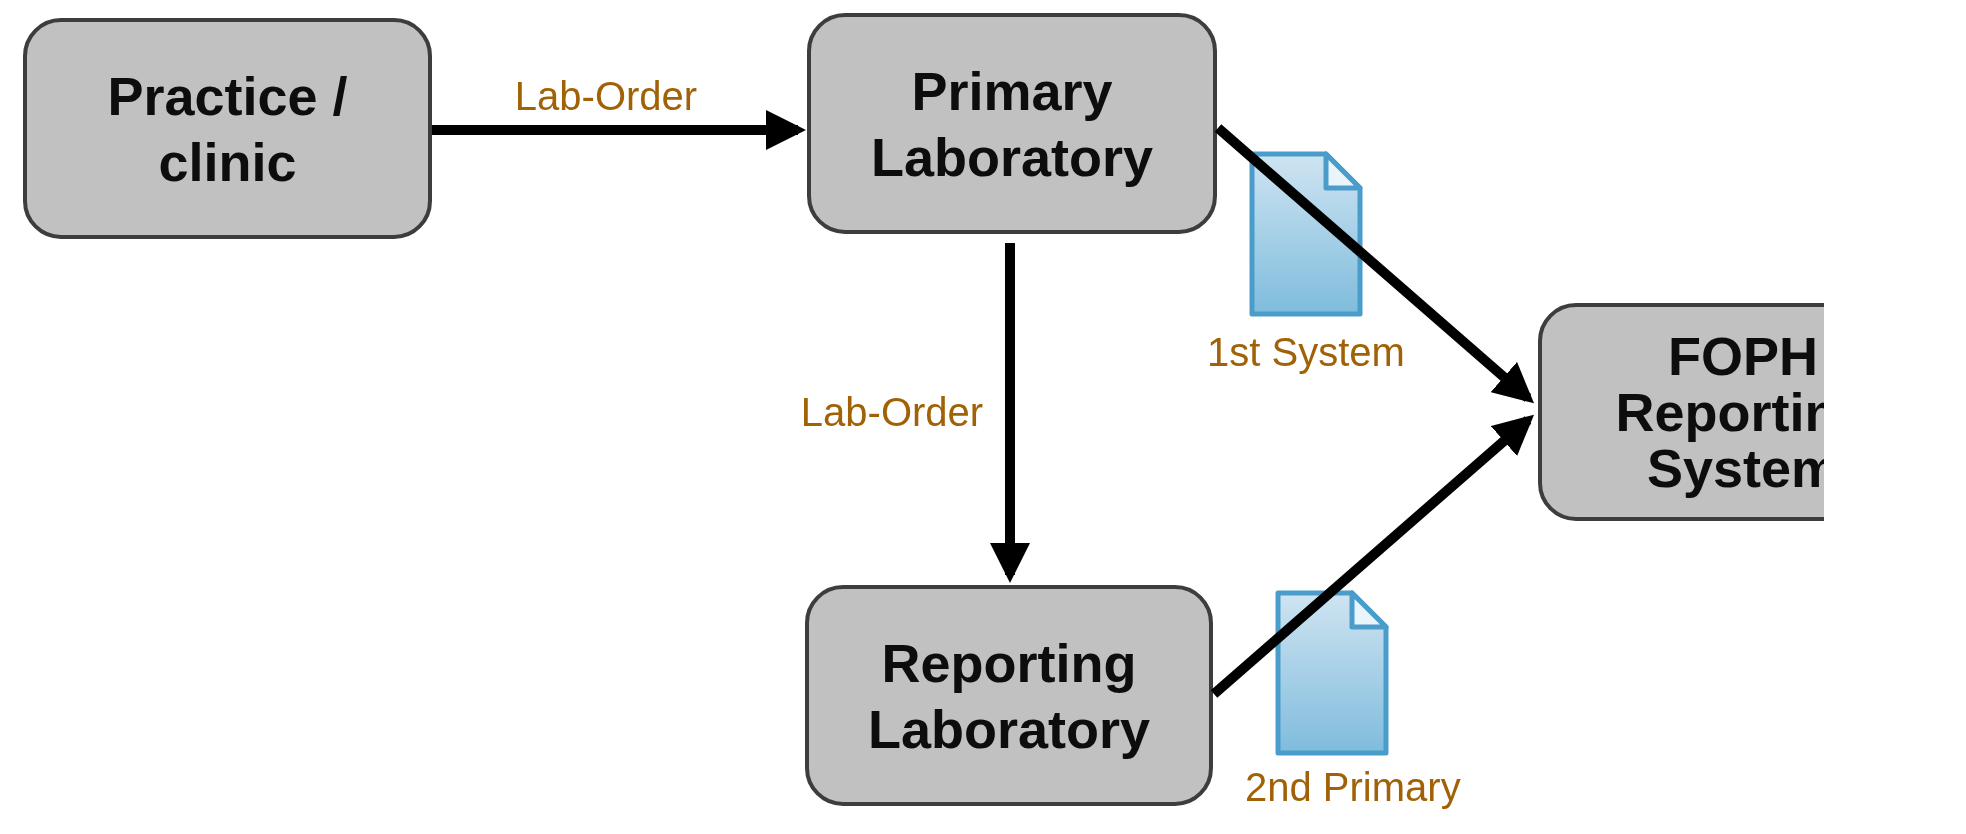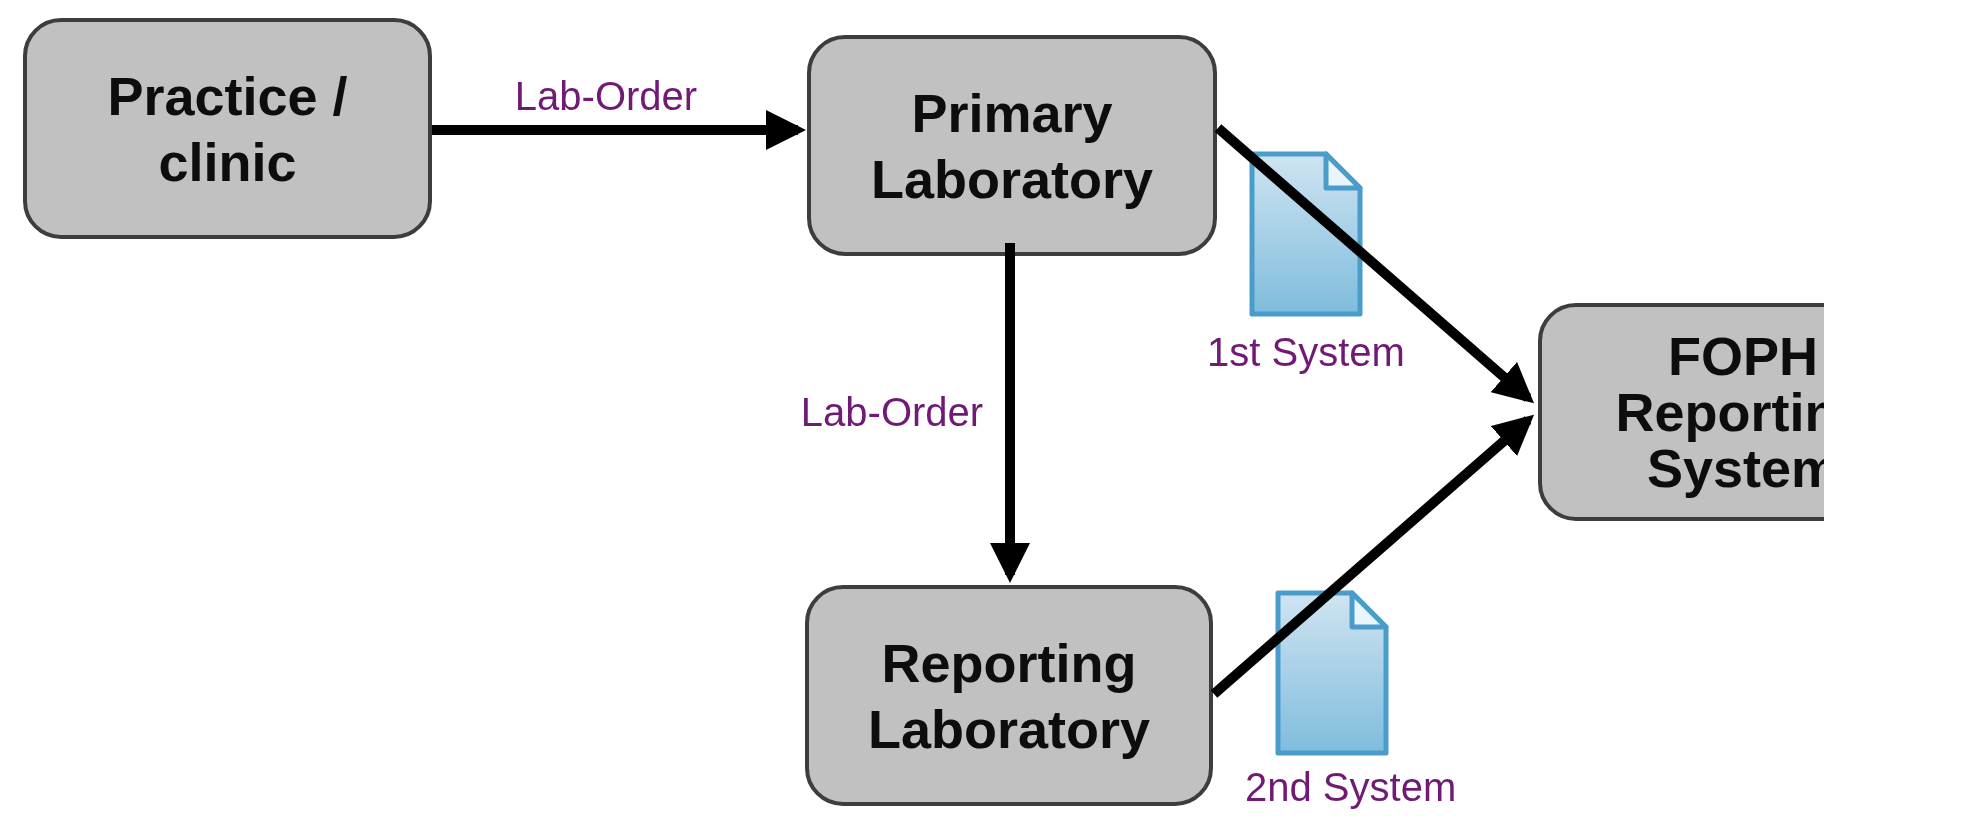--- a/index.html
+++ b/index.html
@@ -27,31 +27,31 @@
   }
   .node-label {
     font-size: 54px;
     font-weight: bold;
     line-height: 66px;
     color: #0d0d0d;
     text-align: center;
     white-space: pre-line;
   }
   #node-practice  { left: 23px;   top: 18px;  width: 409px; height: 221px; }
-  #node-primary   { left: 807px;  top: 35px;  width: 410px; height: 221px; }
+  #node-primary   { left: 807px;  top: 13px;  width: 410px; height: 221px; }
   #node-secondary { left: 805px;  top: 585px; width: 408px; height: 221px; }
   #node-foph      { left: 1538px; top: 303px; width: 410px; height: 218px; }
   #node-foph .node-label { line-height: 56px; }
 
   .edge-label {
     position: absolute;
     width: 200px;
     font-size: 40px;
     line-height: 44px;
-    color: #701a75;
+    color: #a16207;
     text-align: center;
     white-space: nowrap;
   }
   #label-lab-order-1 { left: 506px;  top: 74px;  }
   #label-lab-order-2 { left: 792px;  top: 390px; }
   #label-1st-report  { left: 1206px; top: 330px; }
   #label-2nd-report  { left: 1245px; top: 765px; }
 
   .doc-icon { position: absolute; width: 118px; height: 170px; }
   #doc-1 { left: 1247px; top: 149px; }
@@ -130,15 +130,15 @@
     </defs>
     <line class="arrow-line" x1="432" y1="130" x2="798" y2="130" marker-end="url(#arrowhead)"></line>
     <line class="arrow-line" x1="1010" y1="243" x2="1010" y2="575" marker-end="url(#arrowhead)"></line>
     <line class="arrow-line" x1="1218" y1="128" x2="1528" y2="398" marker-end="url(#arrowhead)"></line>
     <line class="arrow-line" x1="1214" y1="694" x2="1528" y2="420" marker-end="url(#arrowhead)"></line>
   </svg>
 
   <div class="edge-label" id="label-lab-order-1">Lab-Order</div>
   <div class="edge-label" id="label-lab-order-2">Lab-Order</div>
   <div class="edge-label" id="label-1st-report">1st System</div>
-  <div class="edge-label" id="label-2nd-report">2nd System</div>
+  <div class="edge-label" id="label-2nd-report">2nd Primary</div>
 
 </div>
 
 </body></html>

